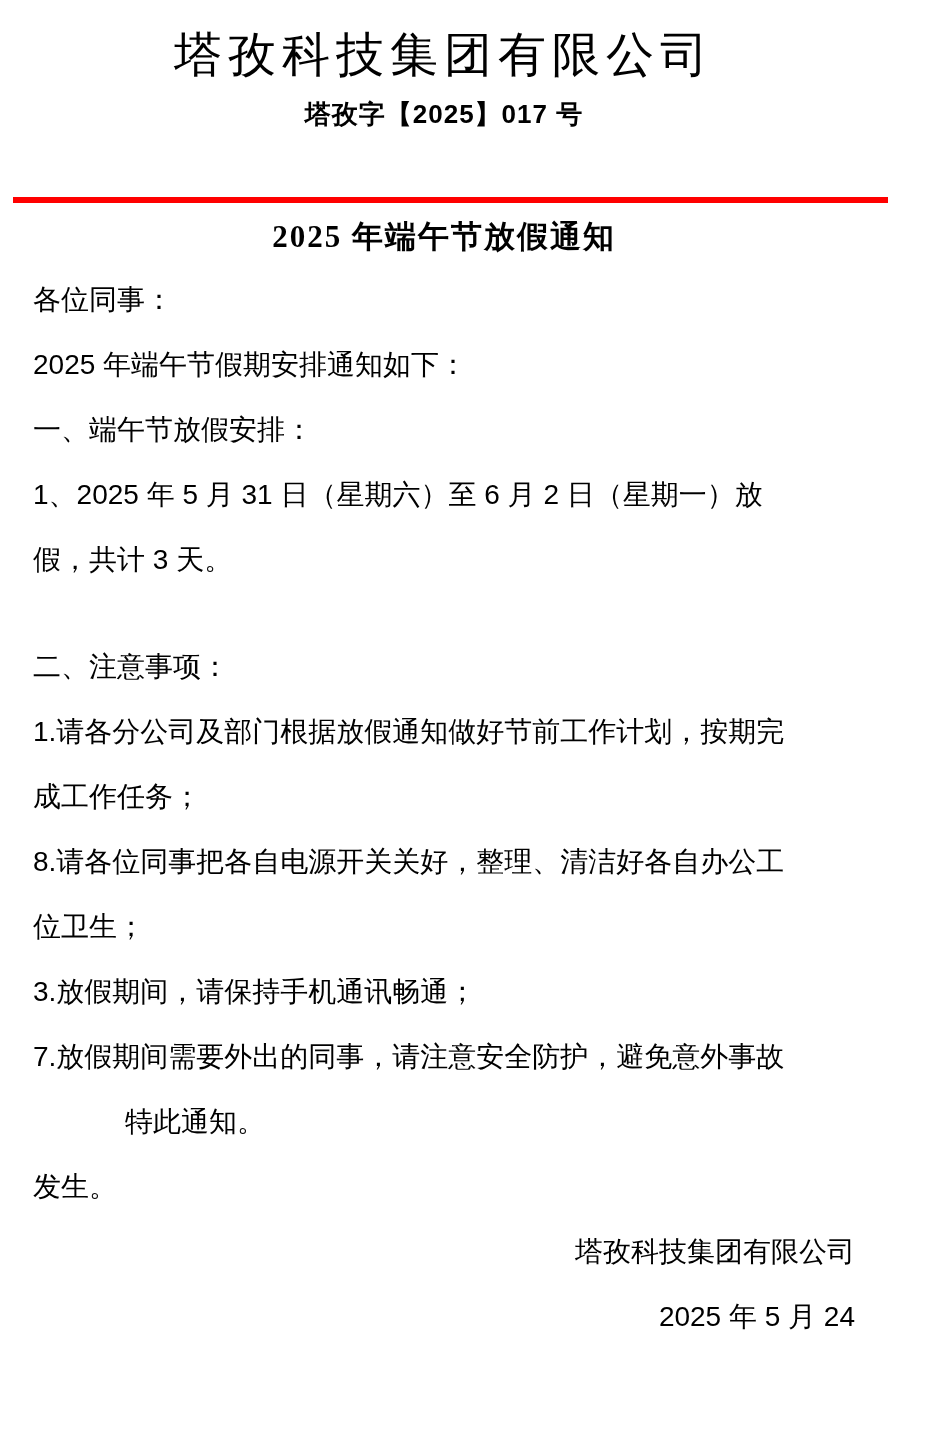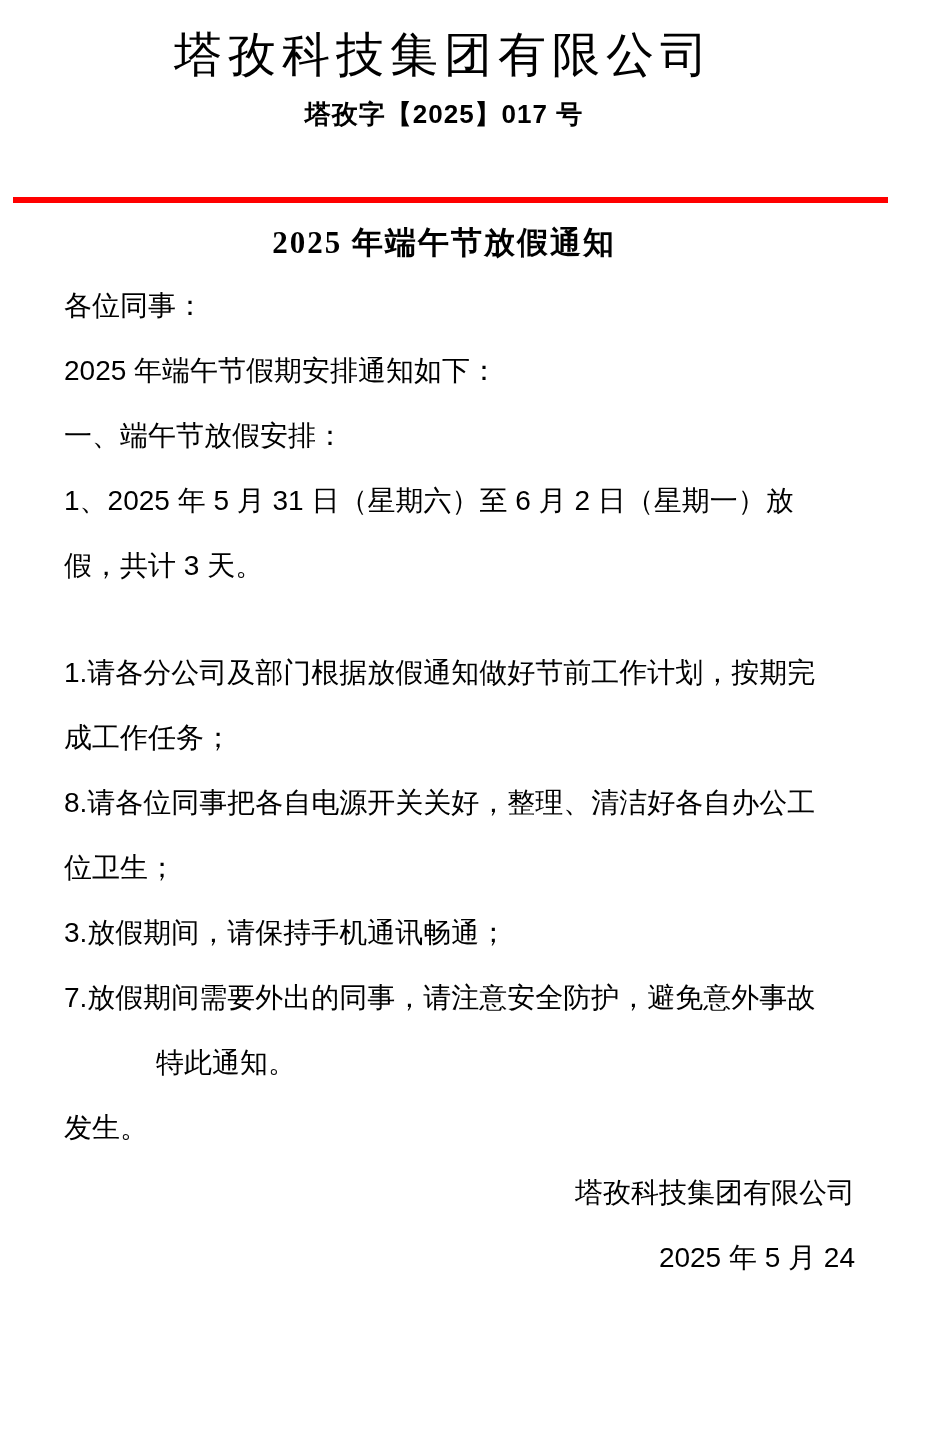--- a/index.html
+++ b/index.html
@@ -35,34 +35,33 @@
     letter-spacing: 1px;
     white-space: nowrap;
   }
   .divider {
     margin: 64px 0 0 13px;
     width: 914px;
     height: 6px;
     background: #ff0000;
   }
   .doc-title {
-    margin-top: 19px;
+    margin-top: 13px;
     text-align: center;
     font-family: "Liberation Serif", "DejaVu Serif", serif;
     font-size: 31px;
     line-height: 42px;
     font-weight: 700;
     letter-spacing: 2px;
     white-space: nowrap;
   }
   .body-block {
     margin-top: 9px;
     padding: 0 30px 0 33px;
     font-size: 28px;
-    margin-left: 31px;
   }
   .line {
     line-height: 65px;
     white-space: nowrap;
   }
   .indent-para {
     padding-left: 49px;
   }
   .indent-close {
     padding-left: 92px;
@@ -94,20 +93,21 @@
 
   <div class="body-block">
     <div class="line">各位同事：</div>
     <div class="line">2025 年端午节假期安排通知如下：</div>
     <div class="line">一、端午节放假安排：</div>
     <div class="line">1、2025 年 5 月 31 日（星期六）至 6 月 2 日（星期一）放</div>
     <div class="line">假，共计 3 天。</div>
 
     <div class="section-gap"></div>
 
+    <div class="line">二、注意事项：</div>
     <div class="line">1.请各分公司及部门根据放假通知做好节前工作计划，按期完</div>
     <div class="line">成工作任务；</div>
     <div class="line">8.请各位同事把各自电源开关关好，整理、清洁好各自办公工</div>
     <div class="line">位卫生；</div>
     <div class="line">3.放假期间，请保持手机通讯畅通；</div>
     <div class="line">7.放假期间需要外出的同事，请注意安全防护，避免意外事故</div>
     <div class="line indent-close">特此通知。</div>
     <div class="line">发生。</div>
   </div>
 

